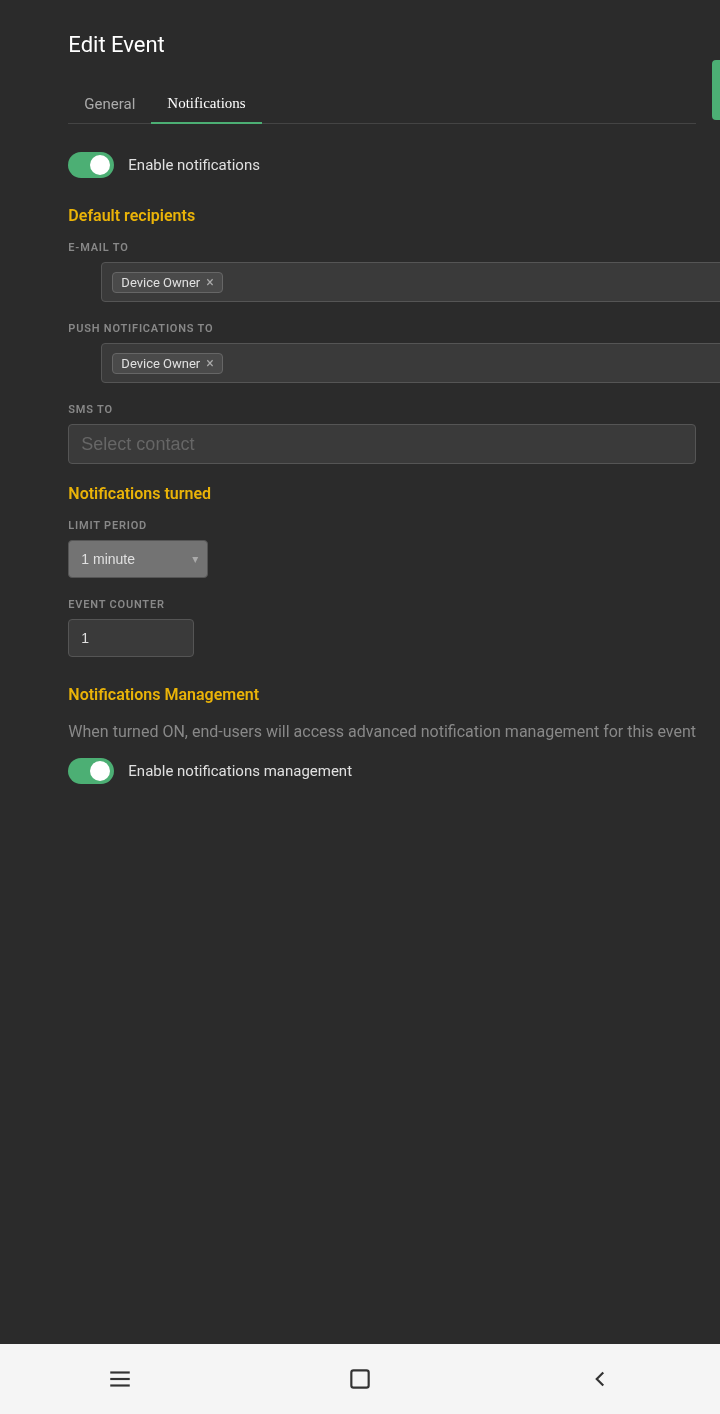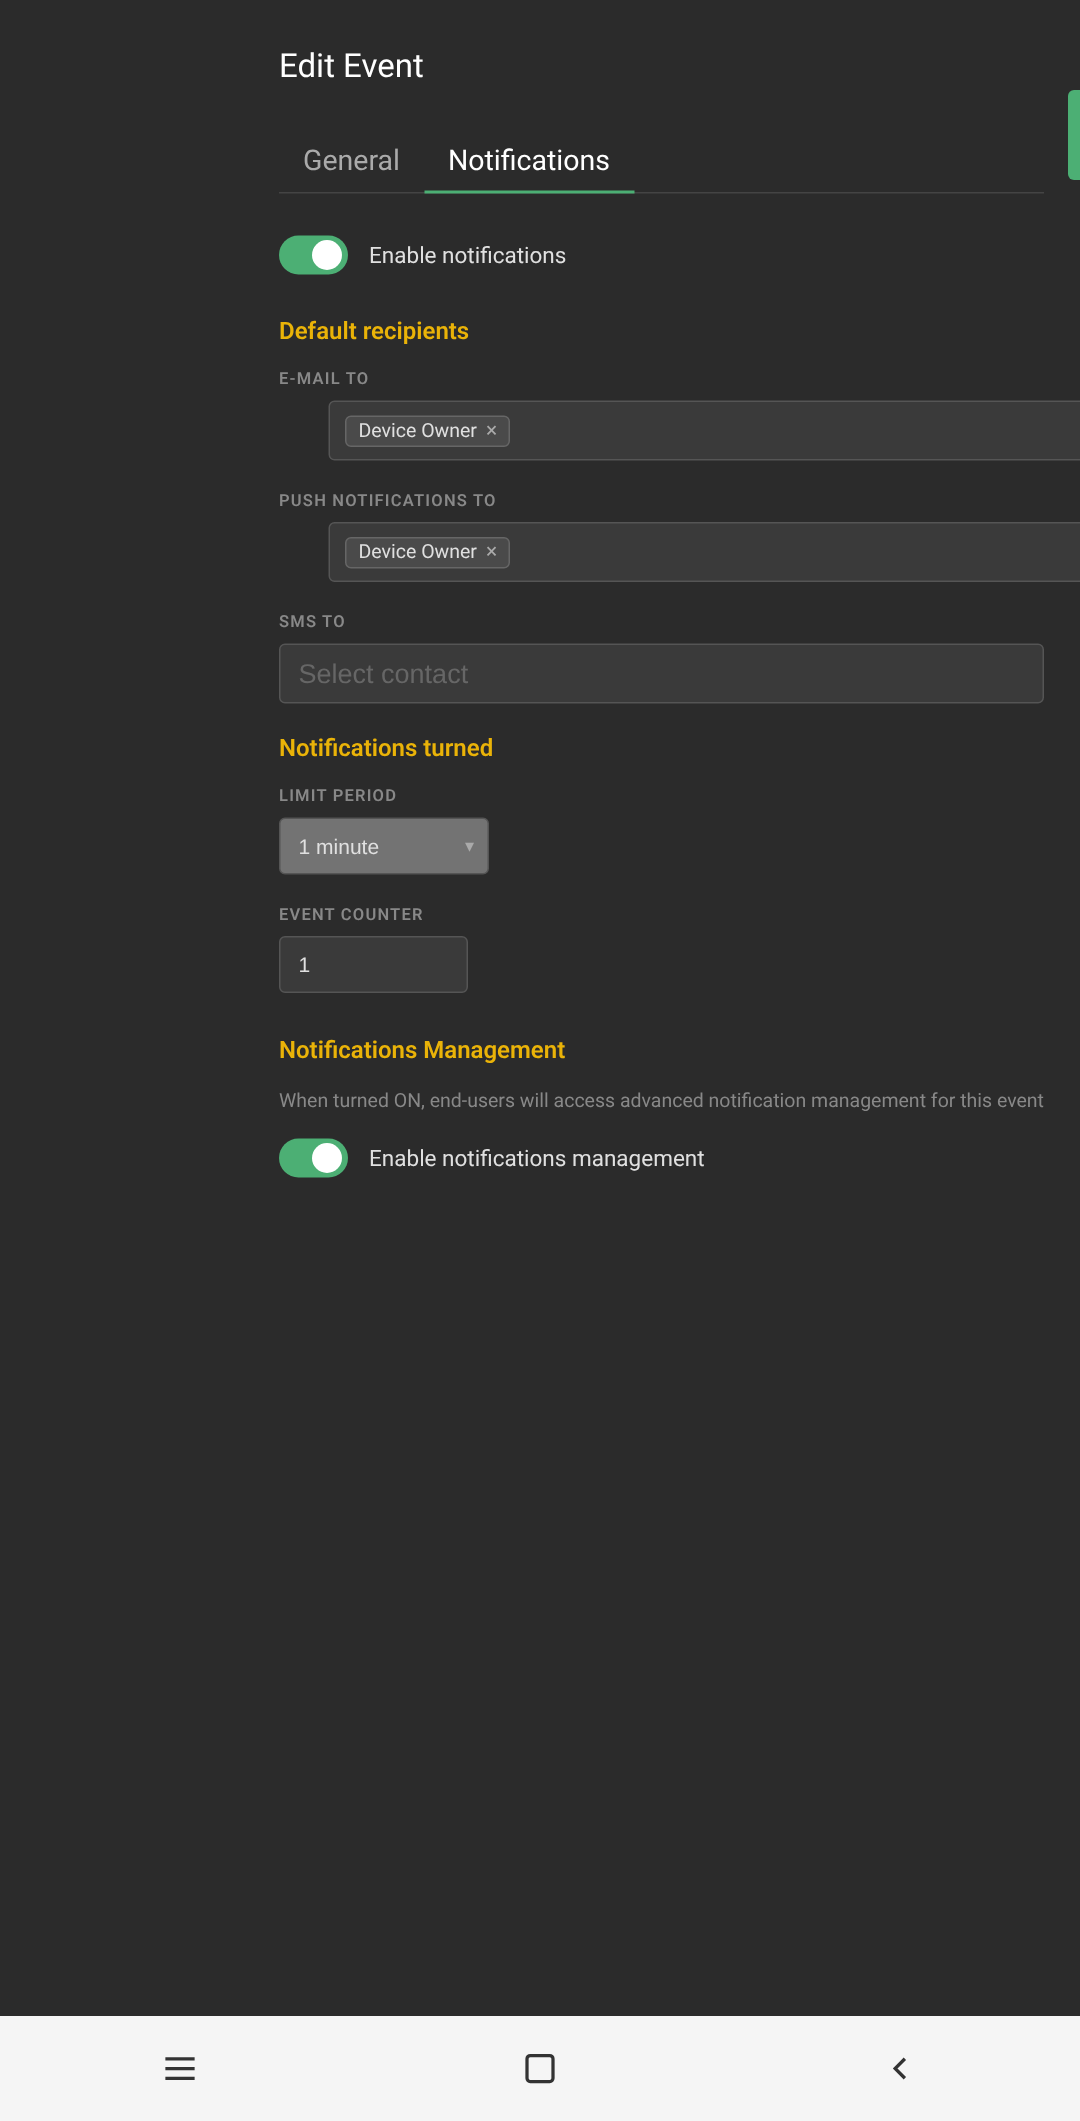--- a/index.html
+++ b/index.html
@@ -40,28 +40,29 @@
 
     
     .tabs-bar {
       display: flex;
       border-bottom: 1px solid #444;
       margin-bottom: 28px;
     }
 
     .tab {
       padding: 10px 16px;
-      font-size: 19px;
+      font-size: 15px;
       color: #aaaaaa;
       cursor: pointer;
       position: relative;
     }
 
     .tab.active {
       color: #ffffff;
+      font-family: Liberation Serif, serif;
     }
 
     .tab.active::after {
       content: '';
       position: absolute;
       bottom: -1px;
       left: 0;
       right: 0;
       height: 2px;
       background-color: #4caf74;
@@ -230,21 +231,21 @@
       color: #e0e0e0;
       outline: none;
     }
 
     
     .mgmt-section {
       margin-bottom: 28px;
     }
 
     .mgmt-description {
-      font-size: 13px;
+      font-size: 16px;
       color: #888888;
       margin-bottom: 14px;
       line-height: 1.5;
     }
 
     
     .nav-bar {
       width: 720px;
       height: 70px;
       background-color: #f5f5f5;

